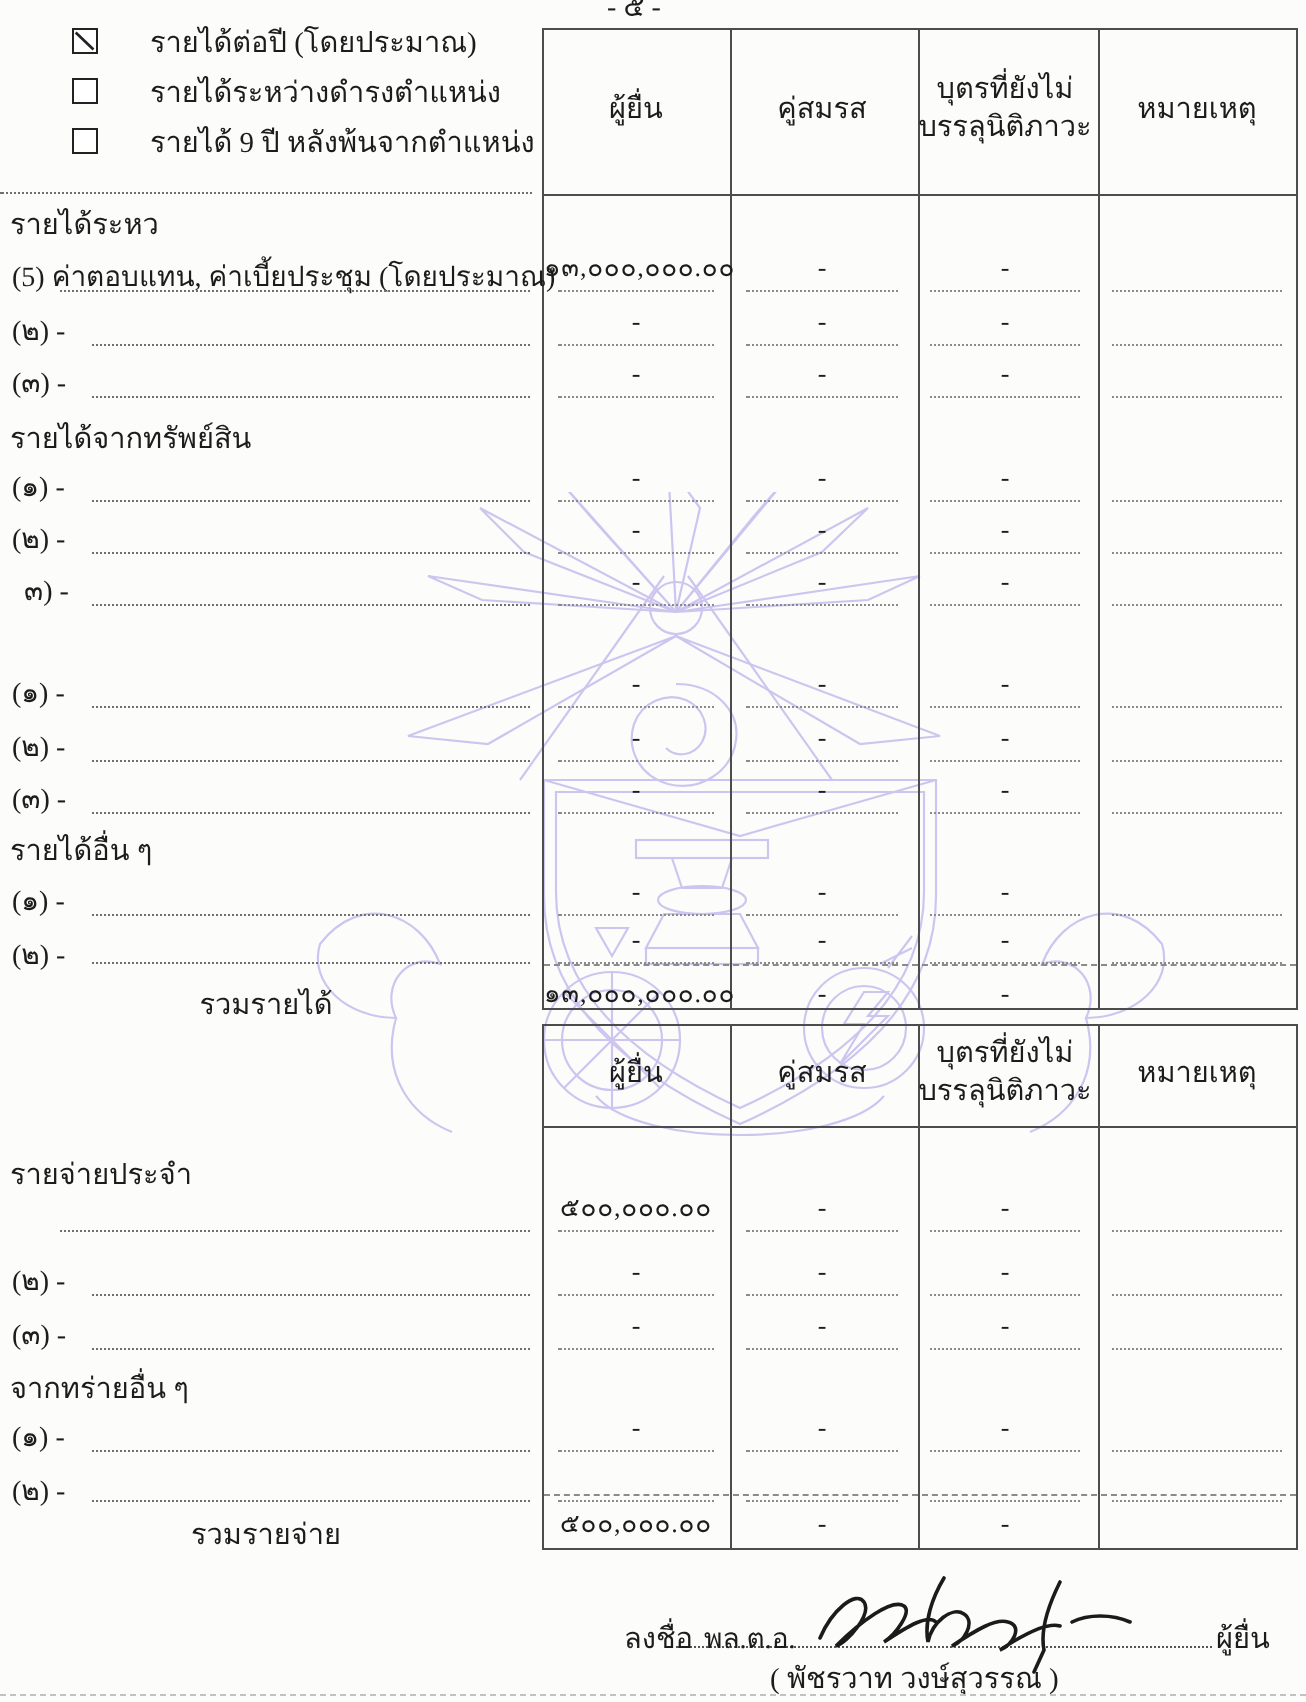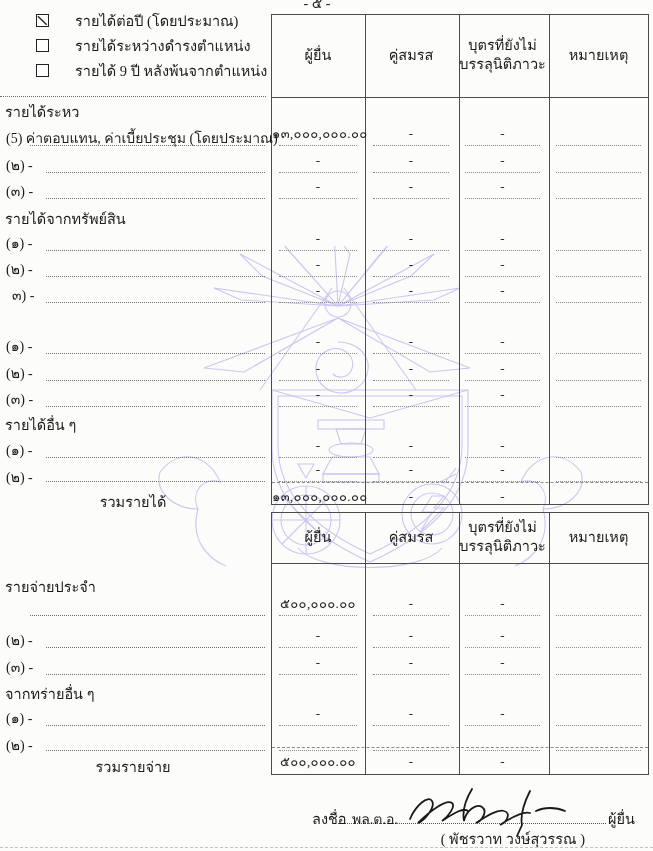--- a/index.html
+++ b/index.html
@@ -471,16 +471,16 @@
       <span class="tx">-</span>
     </div>
 
   <div class="sigline" style="top:823px;left:338px;width:268px"></div>
   <div class="sigtext" style="left:312px;top:807px">ลงชื่อ</div>
   <div class="sigtext" style="left:352px;top:808px;font-size:14px">พล.ต.อ.</div>
   <svg style="position:absolute;left:402px;top:781px" width="175" height="56" viewBox="0 0 175 56">
     <path d="M8,38 C14,24 26,14 30,20 C34,26 22,40 16,42 C28,30 44,18 50,22 C54,25 46,36 40,40 C52,32 62,26 66,30 M70,8 C64,18 60,30 62,40 C64,30 74,22 80,26 C86,30 80,40 74,42 C86,34 96,28 102,30 C110,32 104,42 98,44 C110,36 122,30 128,32 M128,10 C122,22 118,34 120,44 L115,55 M134,30 C142,26 154,26 163,30" stroke="#1b1b1b" stroke-width="1.8" fill="none" stroke-linecap="round"></path>
   </svg>
   <div class="sigtext" style="left:608px;top:807px">ผู้ยื่น</div>
-  <div class="sigtext" style="left:385px;top:827px;width:200px;text-align:right">( พัชรวาท วงษ์สุวรรณ )</div>
+  <div class="sigtext" style="left:385px;top:827px;width:200px;text-align:left">( พัชรวาท วงษ์สุวรรณ )</div>
 
   <div class="bottomline"></div>
 </div>
 
 </body></html>

